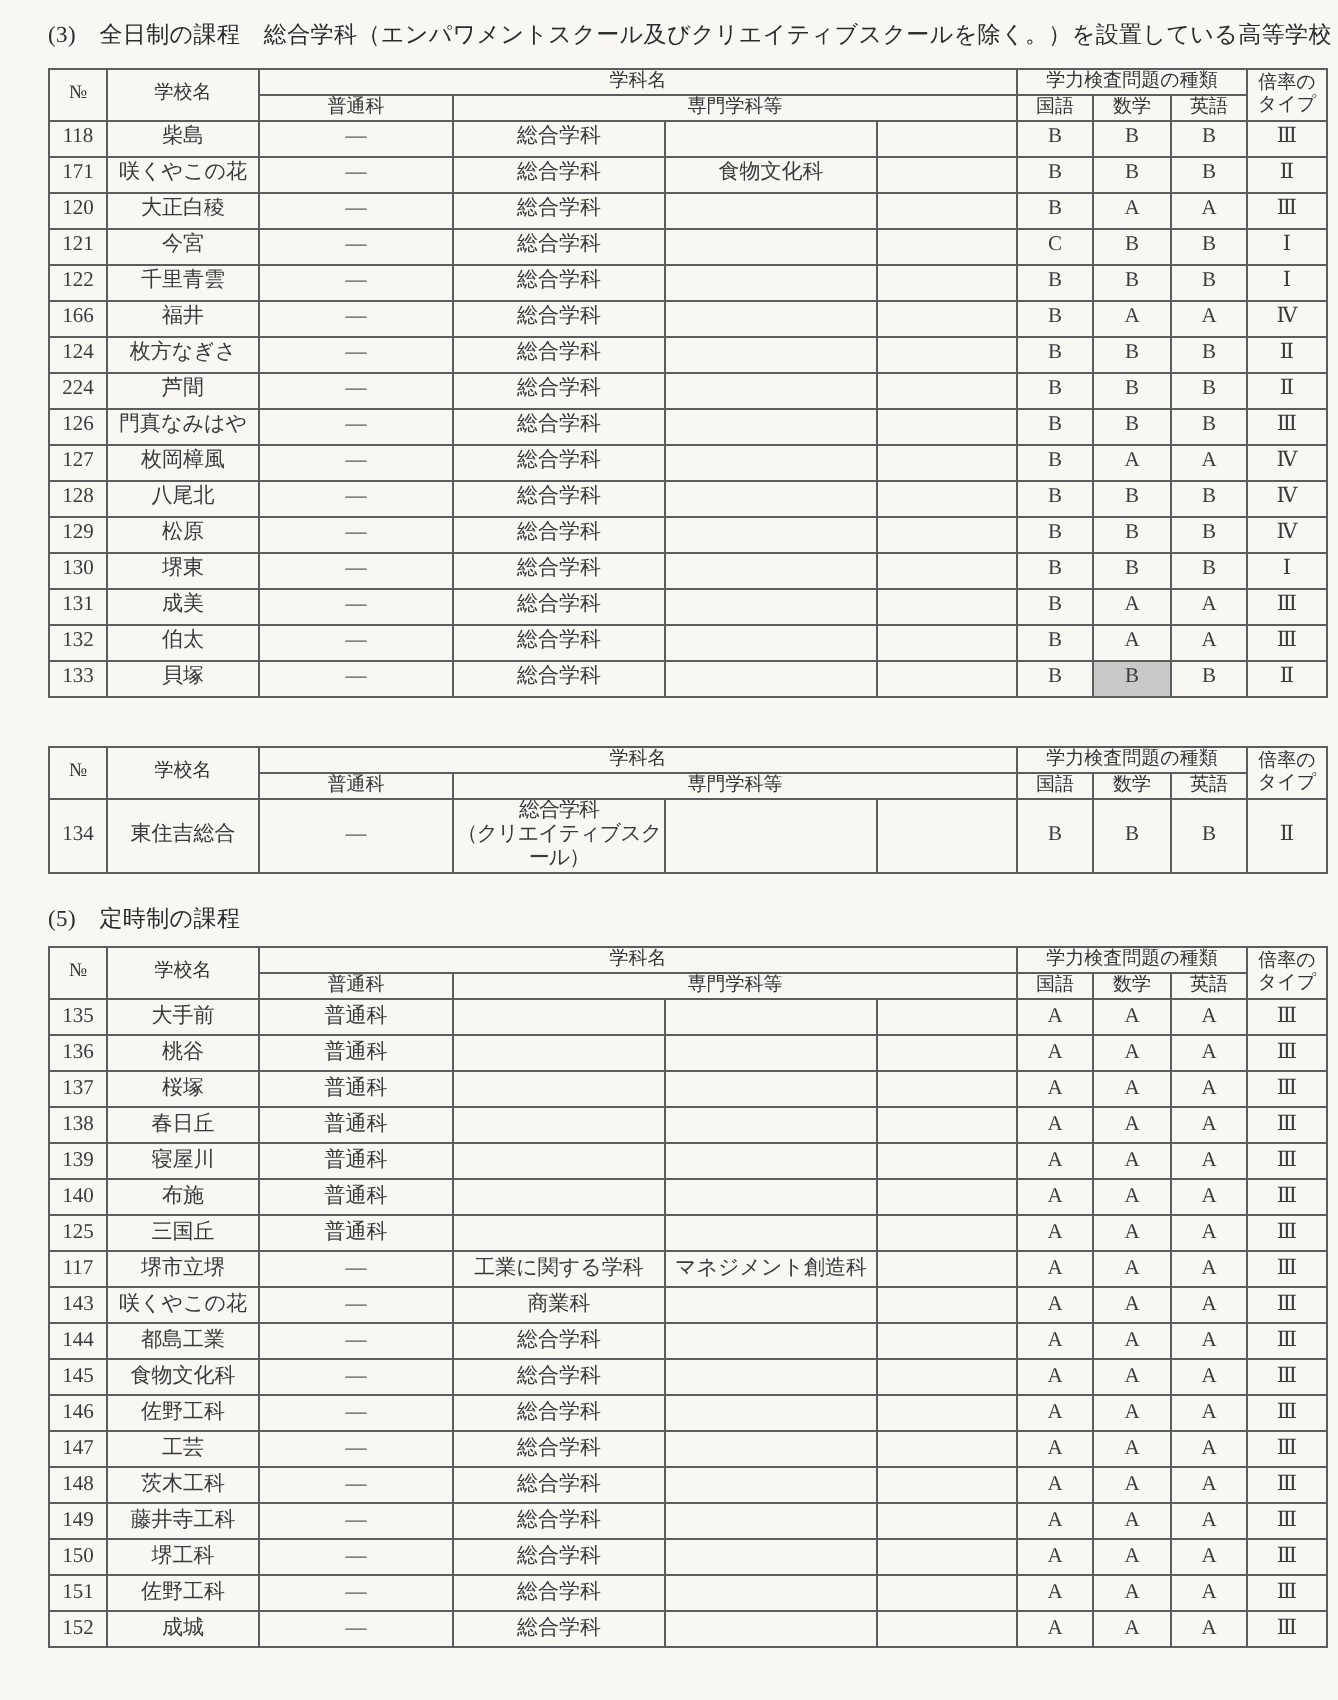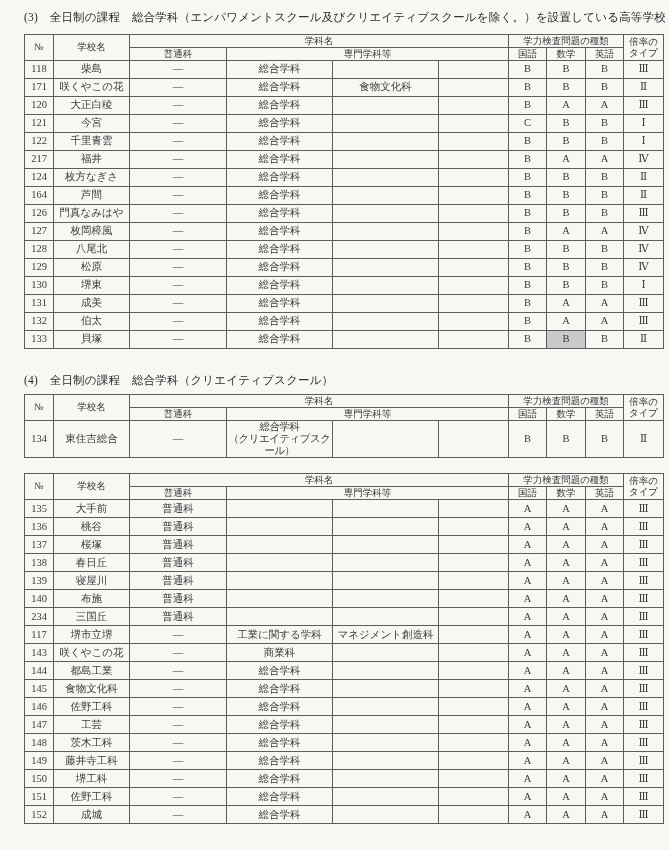--- a/index.html
+++ b/index.html
@@ -129,21 +129,21 @@
             <td>―</td>
             <td>総合学科</td>
             <td></td>
             <td></td>
             <td>B</td>
             <td>B</td>
             <td>B</td>
             <td>Ⅰ</td>
           </tr>
           <tr>
-            <td>217</td>
+            <td>166</td>
             <td>福井</td>
             <td>―</td>
             <td>総合学科</td>
             <td></td>
             <td></td>
             <td>B</td>
             <td>A</td>
             <td>A</td>
             <td>Ⅳ</td>
           </tr>
@@ -153,21 +153,21 @@
             <td>―</td>
             <td>総合学科</td>
             <td></td>
             <td></td>
             <td>B</td>
             <td>B</td>
             <td>B</td>
             <td>Ⅱ</td>
           </tr>
           <tr>
-            <td>164</td>
+            <td>224</td>
             <td>芦間</td>
             <td>―</td>
             <td>総合学科</td>
             <td></td>
             <td></td>
             <td>B</td>
             <td>B</td>
             <td>B</td>
             <td>Ⅱ</td>
           </tr>
@@ -265,21 +265,20 @@
             <td>B</td>
             <td class="hl">B</td>
             <td>B</td>
             <td>Ⅱ</td>
           </tr>
         </tbody>
       </table>
   </section>
 
   <section class="sec4">
-    <h2 class="sec-title">(4)　全日制の課程　総合学科（クリエイティブスクール）</h2>
     <table class="grid">
         <colgroup>
           <col style="width: 29px;">
           <col style="width: 76px;">
           <col style="width: 97px;">
           <col style="width: 106px;">
           <col style="width: 106px;">
           <col style="width: 70px;">
           <col style="width: 38px;">
           <col style="width: 39px;">
@@ -315,20 +314,21 @@
             <td>B</td>
             <td>B</td>
             <td>B</td>
             <td>Ⅱ</td>
           </tr>
         </tbody>
       </table>
   </section>
 
   <section class="sec5">
+    <h2 class="sec-title">(5)　定時制の課程</h2>
     <table class="grid">
         <colgroup>
           <col style="width: 29px;">
           <col style="width: 76px;">
           <col style="width: 97px;">
           <col style="width: 106px;">
           <col style="width: 106px;">
           <col style="width: 70px;">
           <col style="width: 38px;">
           <col style="width: 39px;">
@@ -419,21 +419,21 @@
             <td>普通科</td>
             <td></td>
             <td></td>
             <td></td>
             <td>A</td>
             <td>A</td>
             <td>A</td>
             <td>Ⅲ</td>
           </tr>
           <tr>
-            <td>234</td>
+            <td>125</td>
             <td>三国丘</td>
             <td>普通科</td>
             <td></td>
             <td></td>
             <td></td>
             <td>A</td>
             <td>A</td>
             <td>A</td>
             <td>Ⅲ</td>
           </tr>

